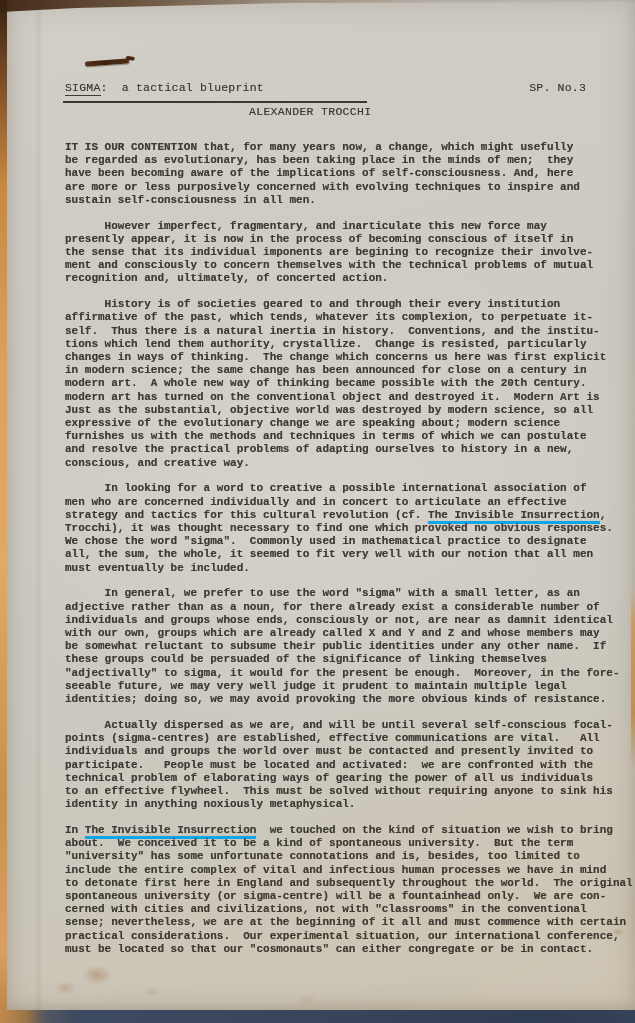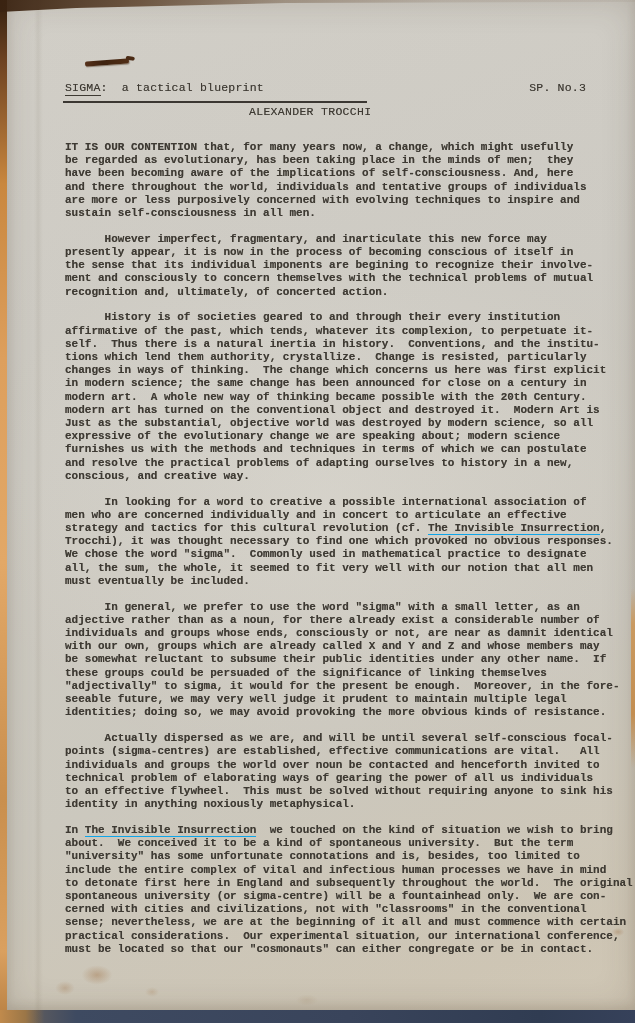--- a/index.html
+++ b/index.html
@@ -92,21 +92,21 @@
     position: absolute; left: 249px; top: 105px;
     font-size: 11.5px; letter-spacing: 0.3px; white-space: pre;
   }
 
   .doc-body {
     position: absolute; left: 65px; top: 141px; width: 562px;
     font-size: 11px; line-height: 13.2px; letter-spacing: 0; font-weight: bold;
   }
   .para + .para { margin-top: 12.6px; }
   .line { white-space: pre; }
-  .u { border-bottom: 1px solid #0ea5e9; }
+  .u { border-bottom: 3px solid #0ea5e9; }
 </style>
 </head>
 <body>
 
 <div class="edge-left"></div>
 <div class="paper"></div>
 <div class="crease"></div>
 <div class="edge-top"></div>
 <div class="edge-right-sliver"></div>
 <div class="edge-bottom"></div>
@@ -117,21 +117,20 @@
   <span>SP. No.3</span>
 </div>
 <div class="rule"></div>
 <div class="author typed">ALEXANDER TROCCHI</div>
 
 <div class="doc-body typed">
     <div class="para">
       <div class="line"><span>IT IS OUR CONTENTION that, for many years now, a change, which might usefully</span></div>
       <div class="line"><span>be regarded as evolutionary, has been taking place in the minds of men;  they</span></div>
       <div class="line"><span>have been becoming aware of the implications of self-consciousness. And, here</span></div>
-      <div class="line"><span>and there throughout the world, individuals and tentative groups of individuals</span></div>
       <div class="line"><span>are more or less purposively concerned with evolving techniques to inspire and</span></div>
       <div class="line"><span>sustain self-consciousness in all men.</span></div>
     </div>
     <div class="para">
       <div class="line"><span>      However imperfect, fragmentary, and inarticulate this new force may</span></div>
       <div class="line"><span>presently appear, it is now in the process of becoming conscious of itself in</span></div>
       <div class="line"><span>the sense that its individual imponents are begining to recognize their involve-</span></div>
       <div class="line"><span>ment and consciously to concern themselves with the technical problems of mutual</span></div>
       <div class="line"><span>recognition and, ultimately, of concerted action.</span></div>
     </div>
@@ -166,21 +165,22 @@
       <div class="line"><span>with our own, groups which are already called X and Y and Z and whose members may</span></div>
       <div class="line"><span>be somewhat reluctant to subsume their public identities under any other name.  If</span></div>
       <div class="line"><span>these groups could be persuaded of the significance of linking themselves</span></div>
       <div class="line"><span>"adjectivally" to sigma, it would for the present be enough.  Moreover, in the fore-</span></div>
       <div class="line"><span>seeable future, we may very well judge it prudent to maintain multiple legal</span></div>
       <div class="line"><span>identities; doing so, we may avoid provoking the more obvious kinds of resistance.</span></div>
     </div>
     <div class="para">
       <div class="line"><span>      Actually dispersed as we are, and will be until several self-conscious focal-</span></div>
       <div class="line"><span>points (sigma-centres) are established, effective communications are vital.   All</span></div>
-      <div class="line"><span>individuals and groups the world over noun be contacted and henceforth invited to</span></div>
+      <div class="line"><span>individuals and groups the world over must be contacted and presently invited to</span></div>
+      <div class="line"><span>participate.   People must be located and activated:  we are confronted with the</span></div>
       <div class="line"><span>technical problem of elaborating ways of gearing the power of all us individuals</span></div>
       <div class="line"><span>to an effective flywheel.  This must be solved without requiring anyone to sink his</span></div>
       <div class="line"><span>identity in anything noxiously metaphysical.</span></div>
     </div>
     <div class="para">
       <div class="line"><span>In </span><span class="u">The Invisible Insurrection</span><span>  we touched on the kind of situation we wish to bring</span></div>
       <div class="line"><span>about.  We conceived it to be a kind of spontaneous university.  But the term</span></div>
       <div class="line"><span>"university" has some unfortunate connotations and is, besides, too limited to</span></div>
       <div class="line"><span>include the entire complex of vital and infectious human processes we have in mind</span></div>
       <div class="line"><span>to detonate first here in England and subsequently throughout the world.  The original</span></div>

